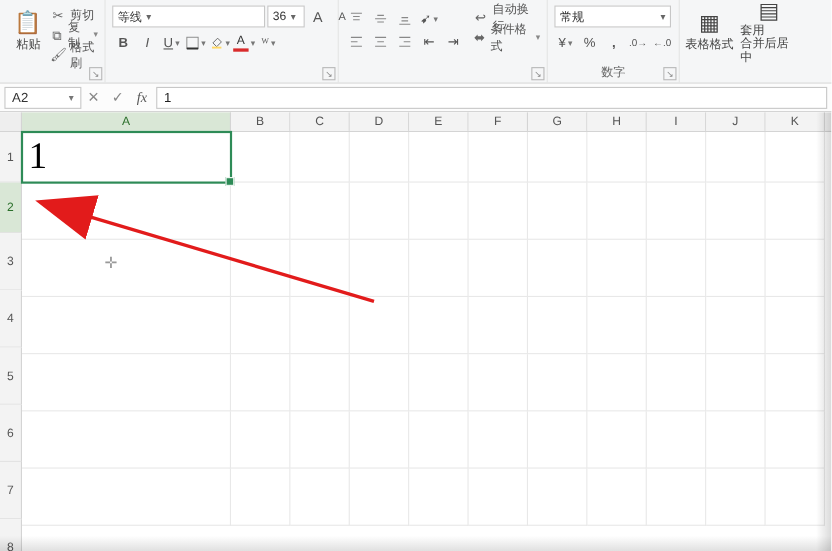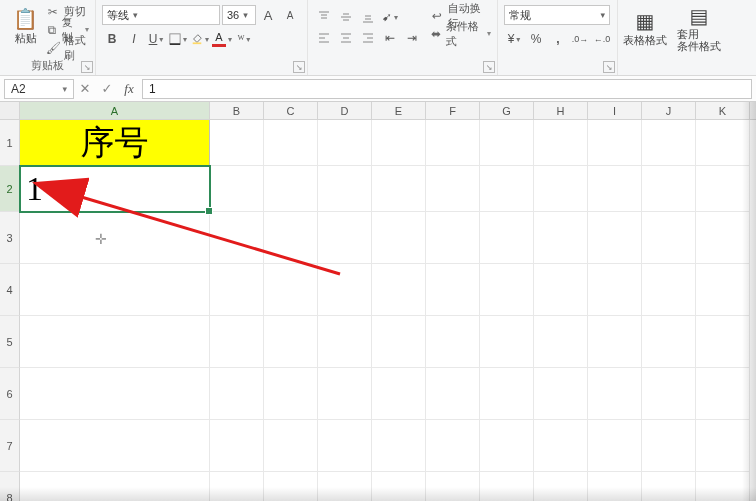--- a/index.html
+++ b/index.html
@@ -152,28 +152,27 @@
           <span class="ico">⧉</span>
           <span class="lbl">复制</span>
           <span style="font-size:8px;color:#888">▾</span>
         </div>
         <div class="mini-row">
           <span class="ico">🖌</span>
           <span class="lbl">格式刷</span>
         </div>
       </div>
     </div>
-    <div class="group-label">剪贴板</div>
     <div class="dlg-launch">↘</div>
   </div>
 
   <div class="group" style="width:212px">
     <div class="group-body" style="flex-direction:column;gap:4px;padding-top:2px;width:100%;">
       <div class="btnrow">
-        <div class="combo" style="width:118px">
+        <div class="combo" style="width:139px">
           <span>等线</span>
           <span class="arrow">▾</span>
         </div>
         <div class="combo" style="width:34px">
           <span>36</span>
           <span class="arrow">▾</span>
         </div>
         <div class="sq" style="font-size:13px">A</div>
         <div class="sq" style="font-size:10px">A</div>
       </div>
@@ -288,33 +287,34 @@
       <div class="btnrow">
         <div class="sq drop">¥</div>
         <div class="sq">%</div>
         <div class="sq">
             <b>,</b>
           </div>
         <div class="sq" style="font-size:9px">.0→</div>
         <div class="sq" style="font-size:9px">←.0</div>
       </div>
     </div>
+    <div class="group-label">数字</div>
     <div class="dlg-launch">↘</div>
   </div>
 
   <div class="group" style="width:110px;border-right:none">
     <div class="group-body">
       <div class="big-btn" style="width:48px">
         <span class="ico">▦</span>
         <span class="lbl">表格格式</span>
       </div>
       <div class="big-btn" style="width:52px">
         <span class="ico">▤</span>
         <span class="lbl" style="white-space:pre-line;line-height:1.1">套用
-条件格式</span>
+合并后居中</span>
       </div>
     </div>
     <div class="group-label">&nbsp;</div>
   </div>
 </div>
 
 <div class="fbar">
   <div class="namebox">
     <span>A2</span>
     <span class="arrow">▾</span>
@@ -351,33 +351,20 @@
         <div class="rh active" style="height: 46px;">2</div>
         <div class="rh" style="height: 52px;">3</div>
         <div class="rh" style="height: 52px;">4</div>
         <div class="rh" style="height: 52px;">5</div>
         <div class="rh" style="height: 52px;">6</div>
         <div class="rh" style="height: 52px;">7</div>
         <div class="rh" style="height: 52px;">8</div>
       </div>
     <div class="cells">
         <div class="row" style="height: 46px;">
-          <div class="cellA1" style="width: 190px; height: 46px;">序号</div>
-          <div class="cell" style="width: 54px; height: 46px;"></div>
-          <div class="cell" style="width: 54px; height: 46px;"></div>
-          <div class="cell" style="width: 54px; height: 46px;"></div>
-          <div class="cell" style="width: 54px; height: 46px;"></div>
-          <div class="cell" style="width: 54px; height: 46px;"></div>
-          <div class="cell" style="width: 54px; height: 46px;"></div>
-          <div class="cell" style="width: 54px; height: 46px;"></div>
-          <div class="cell" style="width: 54px; height: 46px;"></div>
-          <div class="cell" style="width: 54px; height: 46px;"></div>
-          <div class="cell" style="width: 54px; height: 46px;"></div>
-        </div>
-        <div class="row" style="height: 46px;">
           <div class="cellA2" style="width: 190px; height: 46px;">1</div>
           <div class="cell" style="width: 54px; height: 46px;"></div>
           <div class="cell" style="width: 54px; height: 46px;"></div>
           <div class="cell" style="width: 54px; height: 46px;"></div>
           <div class="cell" style="width: 54px; height: 46px;"></div>
           <div class="cell" style="width: 54px; height: 46px;"></div>
           <div class="cell" style="width: 54px; height: 46px;"></div>
           <div class="cell" style="width: 54px; height: 46px;"></div>
           <div class="cell" style="width: 54px; height: 46px;"></div>
           <div class="cell" style="width: 54px; height: 46px;"></div>

